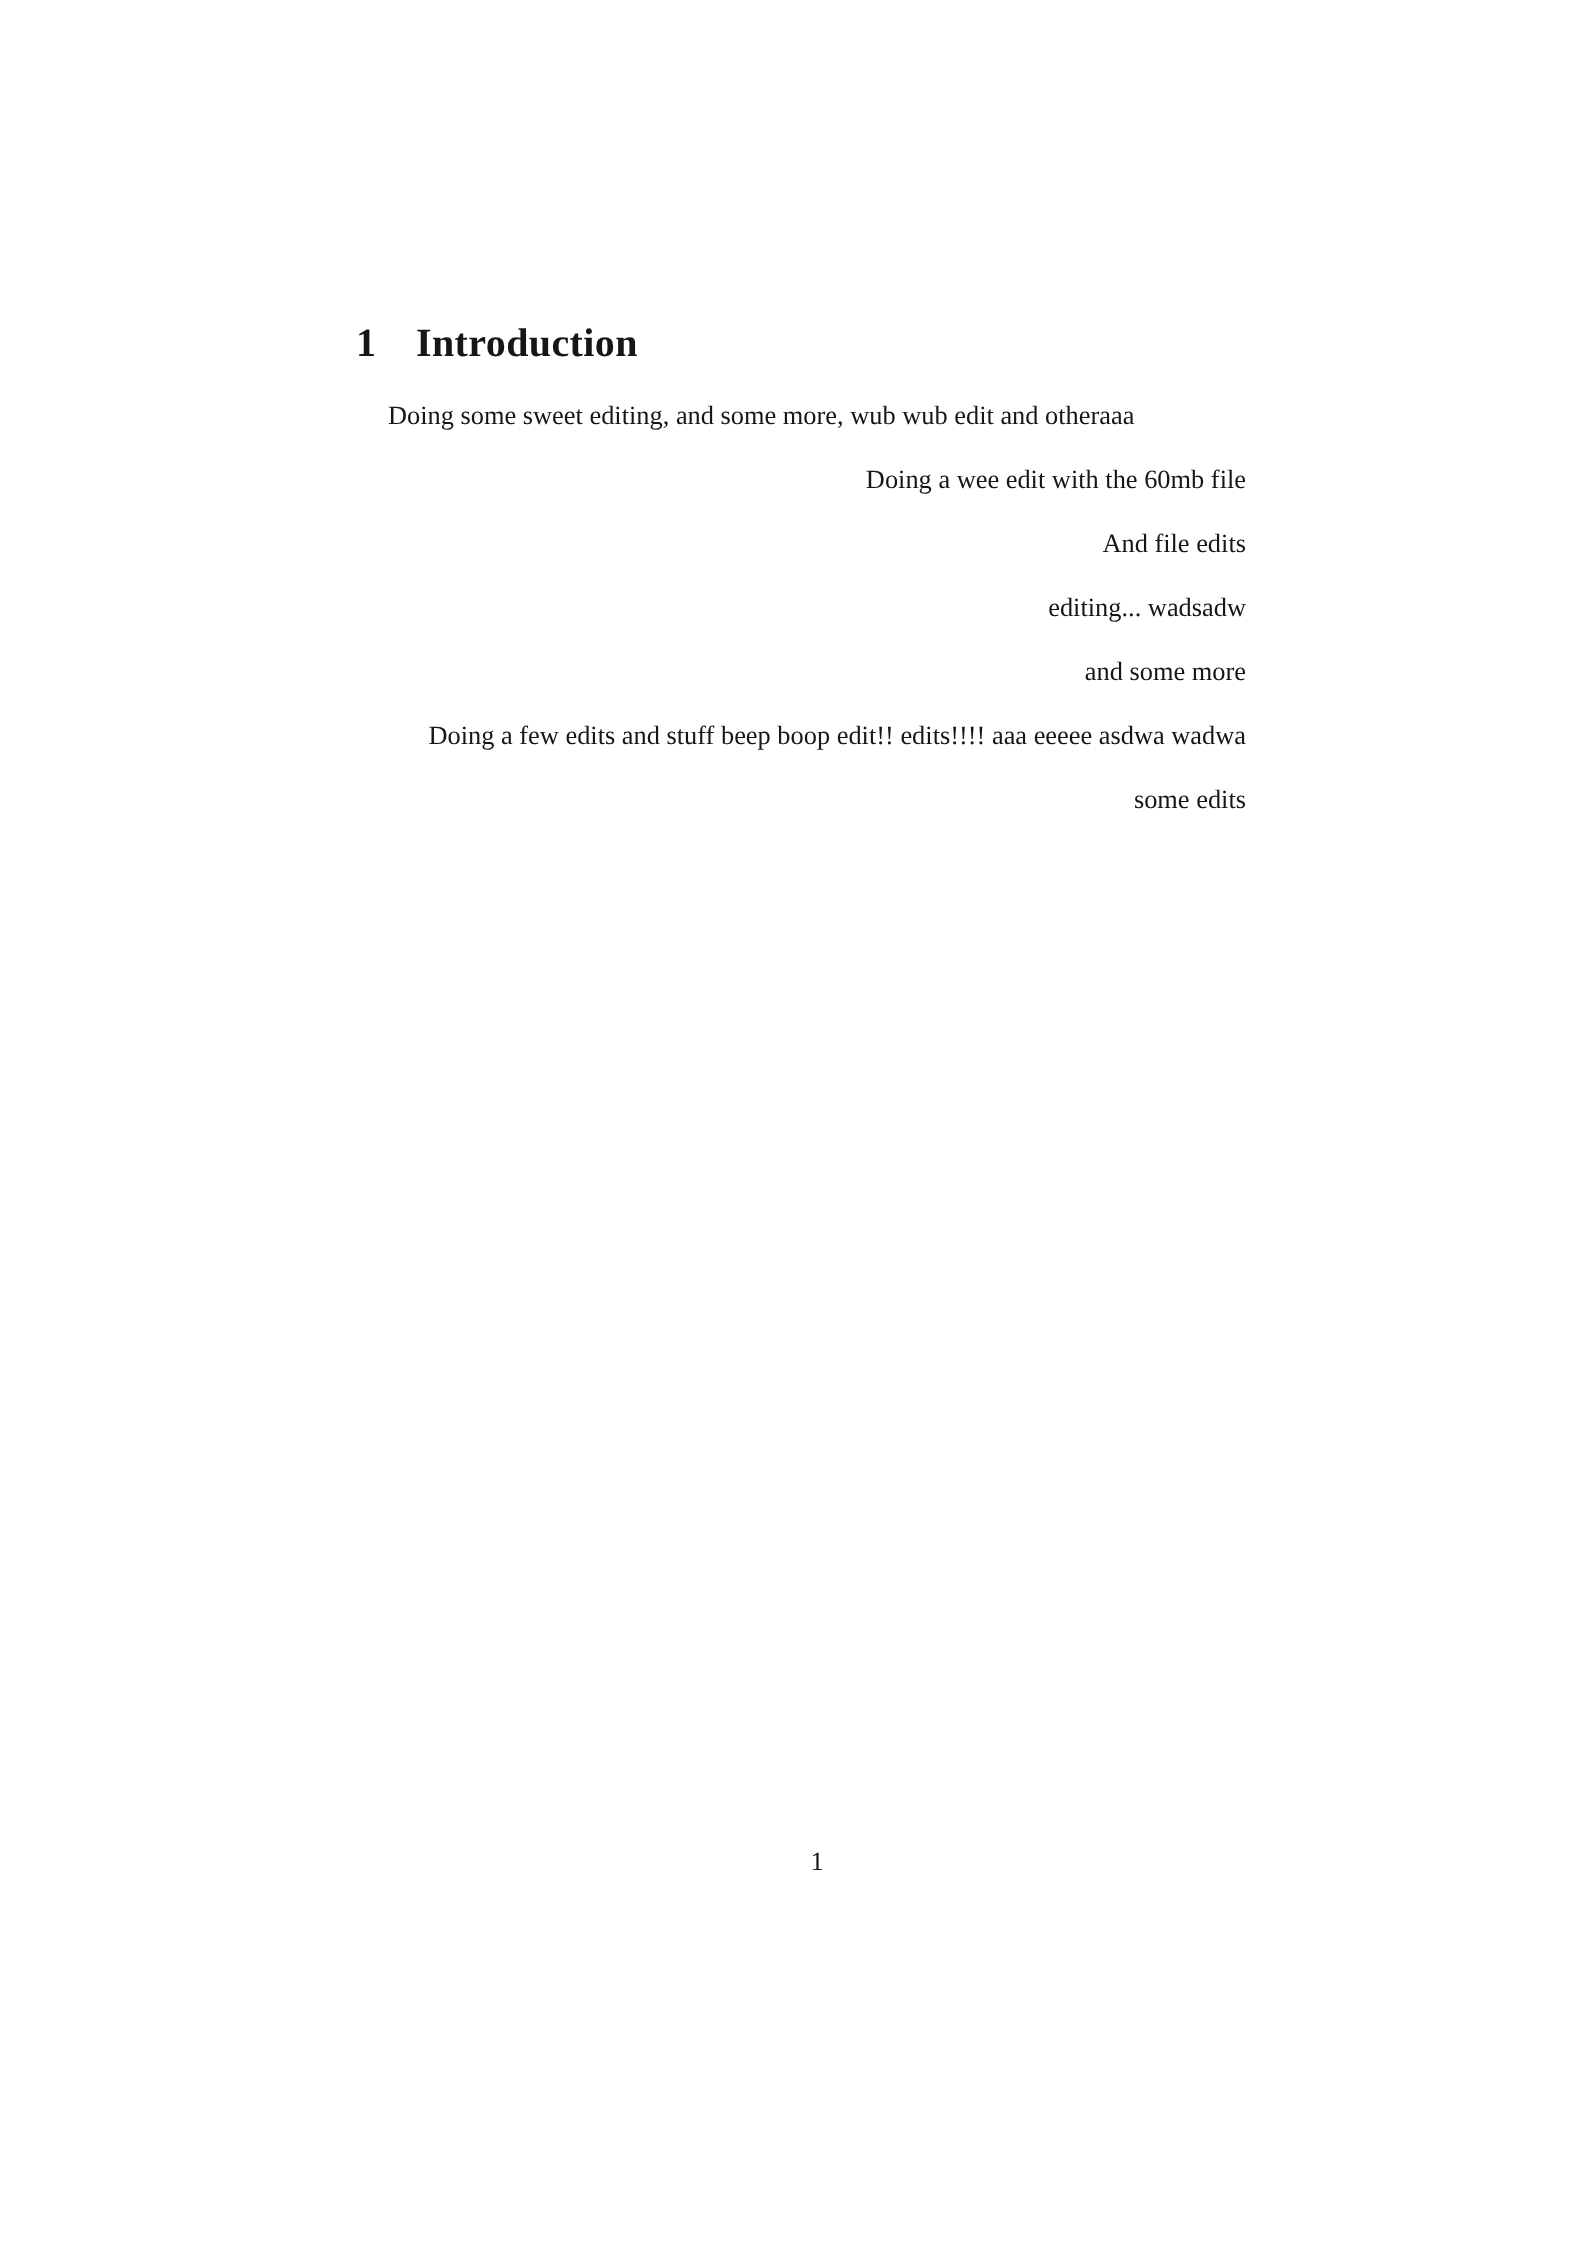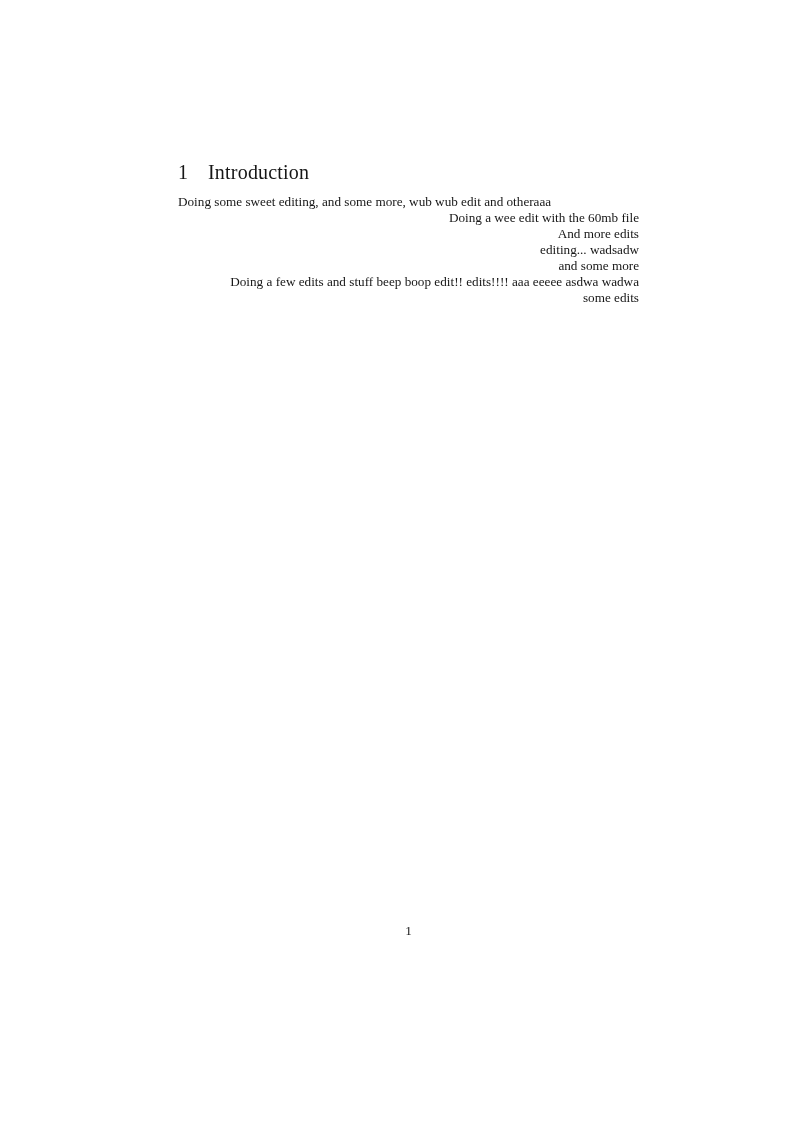--- a/index.html
+++ b/index.html
@@ -17,34 +17,34 @@
     color: #161616;
   }
   .textblock {
     position: absolute;
     left: 178px;
     top: 161px;
     width: 461px;
   }
   .section-heading {
     font-size: 20px;
-    font-weight: normal;
+    font-weight: bold;
     line-height: 23px;
     margin: 0 0 10px 0;
     letter-spacing: 0.2px;
     white-space: nowrap;
   }
   .section-heading .sec-num {
     display: inline-block;
     min-width: 30px;
   }
   .body-par {
     font-size: 13.2px;
     line-height: 16px;
-    margin: 0;
+    margin: 16px;
     white-space: nowrap;
   }
   .body-par.indent {
     text-indent: 20px;
     text-align: right;
   }
   .page-number {
     position: absolute;
     left: 178px;
     top: 923px;
@@ -55,20 +55,20 @@
   }
 </style>
 </head>
 <body>
 
 <div class="page">
   <div class="textblock">
     <h1 class="section-heading"><span class="sec-num">1</span><span>Introduction</span></h1>
     <p class="body-par">Doing some sweet editing, and some more, wub wub edit and otheraaa</p>
     <p class="body-par indent">Doing a wee edit with the 60mb file</p>
-    <p class="body-par indent">And more edits</p>
+    <p class="body-par indent">And file edits</p>
     <p class="body-par indent">editing... wadsadw</p>
     <p class="body-par indent">and some more</p>
     <p class="body-par indent">Doing a few edits and stuff beep boop edit!! edits!!!! aaa eeeee asdwa wadwa</p>
     <p class="body-par indent">some edits</p>
   </div>
   <div class="page-number">1</div>
 </div>
 
 </body></html>

